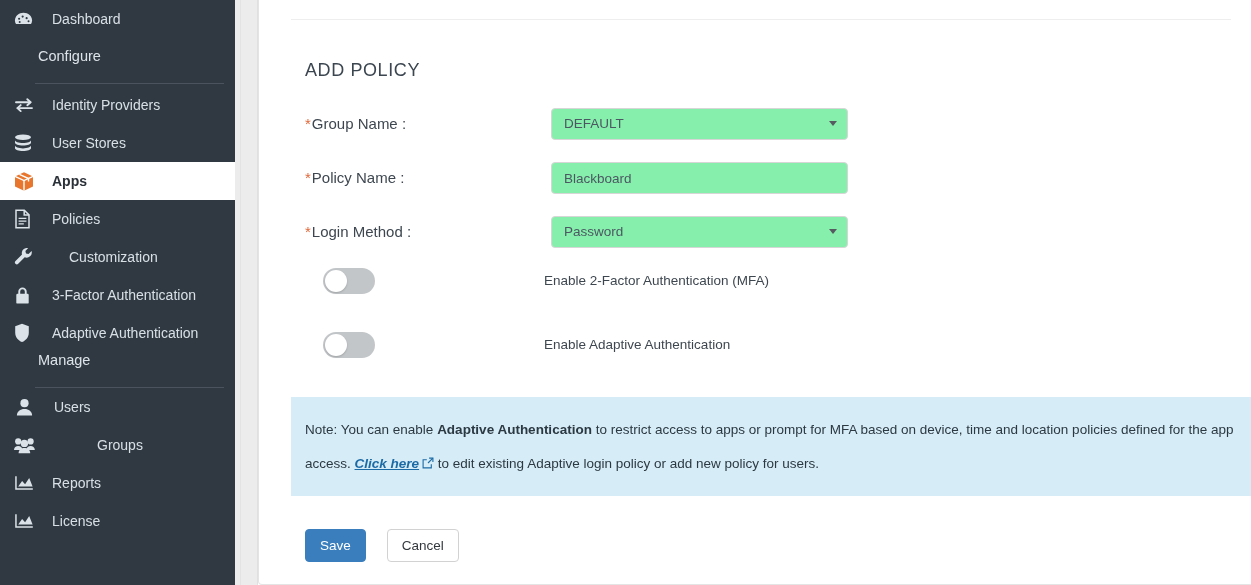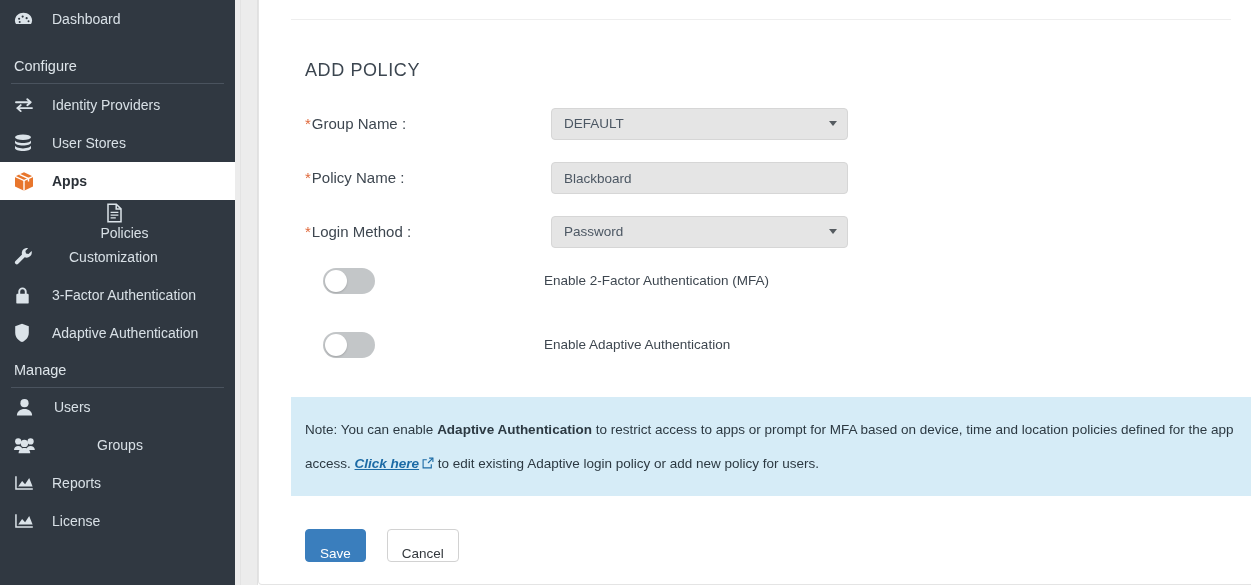--- a/index.html
+++ b/index.html
@@ -54,22 +54,23 @@
     background: #ffffff;
     color: #2b3138;
     font-weight: bold;
   }
 
   .nav-section {
     color: #dde4e9;
     font-size: 14.5px;
     padding-left: 14px;
     height: 36px;
-    display: flex; align-items: center;
+    display: flex; 
     position: relative;
+    margin-left: 24px;
   }
   .nav-section .rule {
     position: absolute;
     left: 11px; right: 11px; bottom: 0;
     height: 1px; background: #4a535e;
   }
 
   
   .content {
     position: absolute;
@@ -110,21 +111,21 @@
   .req { color: #e0683a; margin-right: 1px; }
 
   .field {
     position: absolute;
     left: 292px;
     top: 0;
     width: 297px;
     height: 32px;
     border: 1px solid #d6d6d6;
     border-radius: 4px;
-    background: #e5e5e5;
+    background: #86efac;
     font-size: 13.5px;
     color: #4c5763;
     padding: 0 26px 0 12px;
     line-height: 30px;
     font-family: "Liberation Sans", sans-serif;
     outline: none;
   }
   .field.input { padding-right: 12px; }
   .caret {
     position: absolute;
@@ -188,21 +189,21 @@
     vertical-align: -1px;
     margin-left: 3px;
   }
 
   
   .btn-row { position: absolute; left: 46px; top: 535px; }
   .btn {
     display: inline-block;
     font-size: 13.5px;
     font-family: "Liberation Sans", sans-serif;
-    padding: 8px 14px;
+    padding: 0 14px;
     height: 33px;
     line-height: 31px;
     border-radius: 4px;
     cursor: pointer;
     vertical-align: top;
   }
   .btn-save {
     background: #3a7ebd;
     border: 1px solid #3a7ebd;
     color: #ffffff;
@@ -269,21 +270,21 @@
         <svg width="20" height="21" viewBox="0 0 20 21">
           <path d="M10 1.2 19 5.4v10L10 19.7 1 15.4v-10z" fill="#e8762c"></path>
           <path d="M1 5.4 10 9.6l9-4.2" fill="none" stroke="#ffffff" stroke-width="1.4"></path>
           <path d="M10 9.6v10.1" fill="none" stroke="#ffffff" stroke-width="1.4"></path>
           <path d="M5.4 3.3 14.5 7.5v3.1" fill="none" stroke="#ffffff" stroke-width="1.4"></path>
         </svg>
       </span>
       <span class="lbl">Apps</span>
     </div>
 
-    <div class="nav-item" style="position:absolute;top:200px;left:0;right:0;flex-direction:column;">
+    <div class="nav-item" style="position:absolute;top:200px;left:0;right:0;">
       <span class="ic">
         <svg width="17" height="20" viewBox="0 0 17 20" fill="none" stroke="#dbe3e9" stroke-width="1.5">
           <path d="M2 1.2h8.3L15 5.9v12.9H2z" fill="none"></path>
           <path d="M10.2 1.4v4.7H15" fill="none"></path>
           <path d="M4.6 9.4h7.8M4.6 12.1h7.8M4.6 14.8h5.2" stroke-width="1.3"></path>
         </svg>
       </span>
       <span class="lbl">Policies</span>
     </div>
 

